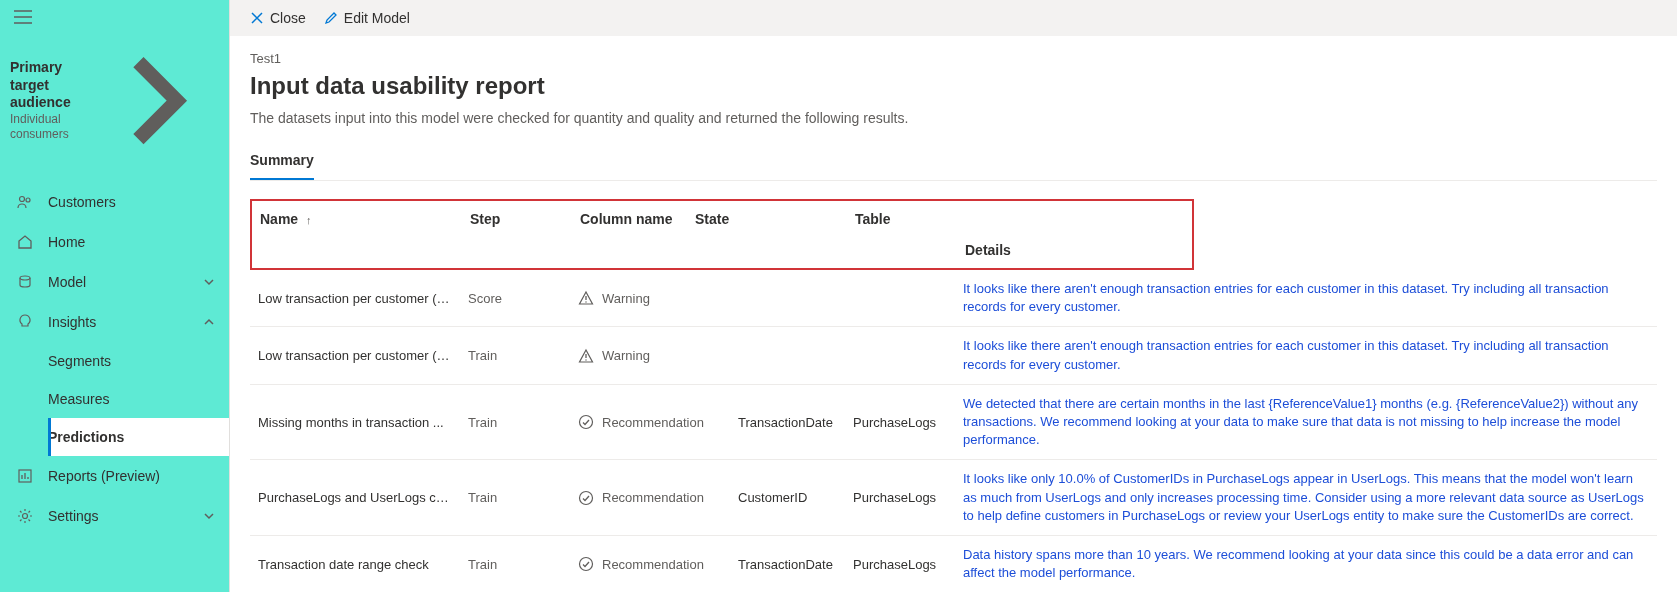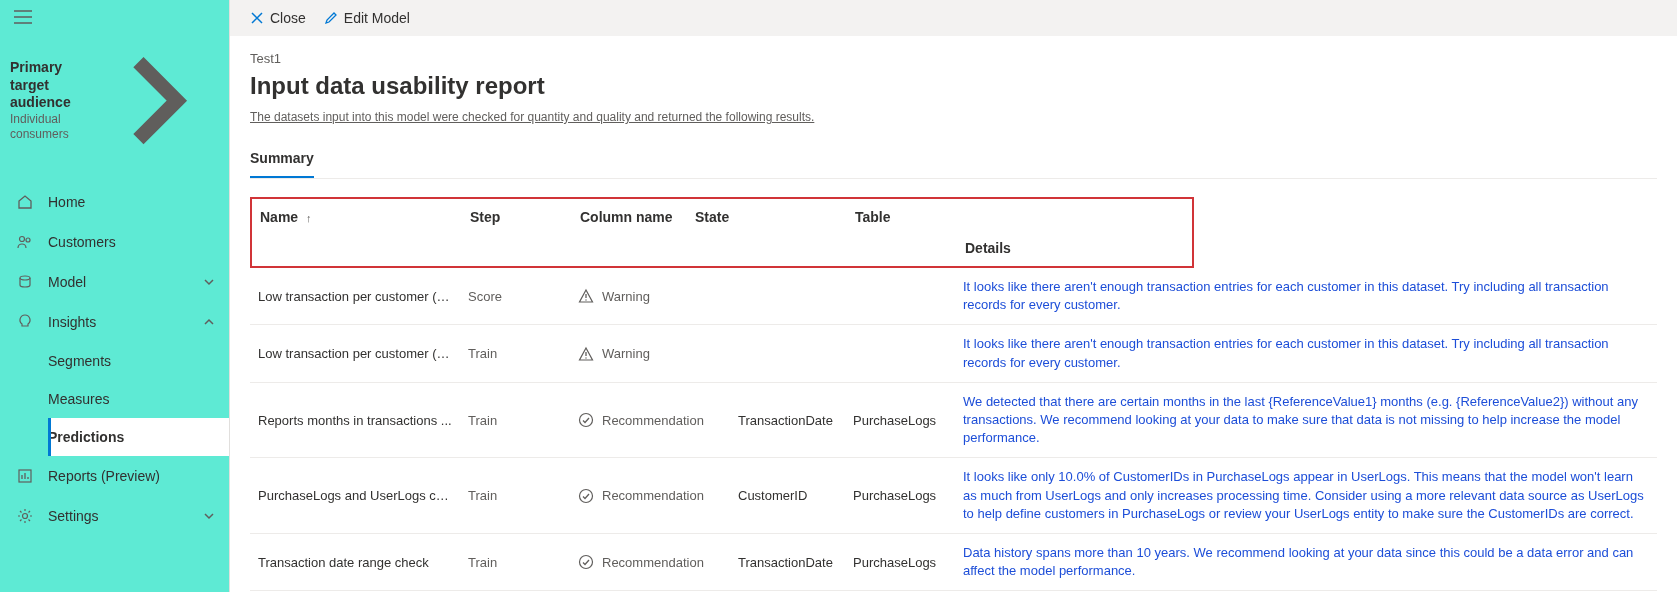--- a/index.html
+++ b/index.html
@@ -70,21 +70,21 @@
     color: #323130; cursor: pointer; font-size: 14px; text-align: right;
   }
   .tb-btn .icon { width: 14px; height: 14px; color: #0078d4; }
   .content {
     padding: 14px 20px 20px 20px;
     background: #fff;
     flex: 1;
   }
   .breadcrumb { font-size: 13px; color: #605e5c; margin-bottom: 6px; }
   .page-title { font-size: 24px; font-weight: 600; margin-bottom: 10px; }
-  .page-desc { font-size: 12px; color: #605e5c; margin-bottom: 18px; text-decoration: underline; }
+  .page-desc { font-size: 14px; color: #605e5c; margin-bottom: 18px; }
   .tabs { border-bottom: 1px solid #edebe9; margin-bottom: 16px; }
   .tab {
     display: inline-block;
     padding: 8px 0 10px 0;
     font-weight: 600;
     border-bottom: 2px solid #0078d4;
     cursor: pointer;
   }
   
   .table-wrap { margin-top: 18px; }
@@ -139,34 +139,34 @@
       </div>
       <svg class="chev" viewBox="0 0 12 12">
           <path d="M4 2l4 4-4 4" stroke="#605e5c" stroke-width="1.5" fill="none"></path>
         </svg>
     </div>
 
     <nav class="nav">
       <div class="nav-item">
         <span class="icon">
           <svg viewBox="0 0 18 18">
-              <path d="M3 8l6-5 6 5v7H3z" fill="none" stroke="#605e5c" stroke-width="1.3"></path>
-            </svg>
-        </span>
-        <span class="label">Home</span>
-      </div>
-      <div class="nav-item">
-        <span class="icon">
-          <svg viewBox="0 0 18 18">
               <circle cx="6" cy="6" r="2.5" fill="none" stroke="#605e5c" stroke-width="1.2"></circle>
               <circle cx="12" cy="7" r="2" fill="none" stroke="#605e5c" stroke-width="1.2"></circle>
               <path d="M2 15c0-2.5 2-4 4-4s4 1.5 4 4" fill="none" stroke="#605e5c" stroke-width="1.2"></path>
             </svg>
         </span>
         <span class="label">Customers</span>
+      </div>
+      <div class="nav-item">
+        <span class="icon">
+          <svg viewBox="0 0 18 18">
+              <path d="M3 8l6-5 6 5v7H3z" fill="none" stroke="#605e5c" stroke-width="1.3"></path>
+            </svg>
+        </span>
+        <span class="label">Home</span>
       </div>
       <div class="nav-item">
         <span class="icon">
           <svg viewBox="0 0 18 18">
               <ellipse cx="9" cy="5" rx="5" ry="2" fill="none" stroke="#605e5c" stroke-width="1.2"></ellipse>
               <path d="M4 5v7c0 1.1 2.2 2 5 2s5-.9 5-2V5" fill="none" stroke="#605e5c" stroke-width="1.2"></path>
             </svg>
         </span>
         <span class="label">Model</span>
         <svg class="chev" viewBox="0 0 12 12">
@@ -297,21 +297,21 @@
                     </svg>
 </span>
                   <span>Warning</span>
                 </span>
               </div>
               <div class="dcell col-column"></div>
               <div class="dcell col-table"></div>
               <div class="dcell col-details">It looks like there aren't enough transaction entries for each customer in this dataset. Try including all transaction records for every customer.</div>
             </div>
             <div class="drow">
-              <div class="dcell col-name">Reports months in transactions ...</div>
+              <div class="dcell col-name">Missing months in transaction ...</div>
               <div class="dcell col-step">Train</div>
               <div class="dcell col-state">
                 <span class="state-cell">
                   <span class="icon">
   <svg viewBox="0 0 16 16">
                       <circle cx="8" cy="8" r="6.5" fill="none" stroke="#605e5c" stroke-width="1.2"></circle>
                       <path d="M5 8.5l2 2 4-4.5" fill="none" stroke="#605e5c" stroke-width="1.3"></path>
                     </svg>
 </span>
                   <span>Recommendation</span>

